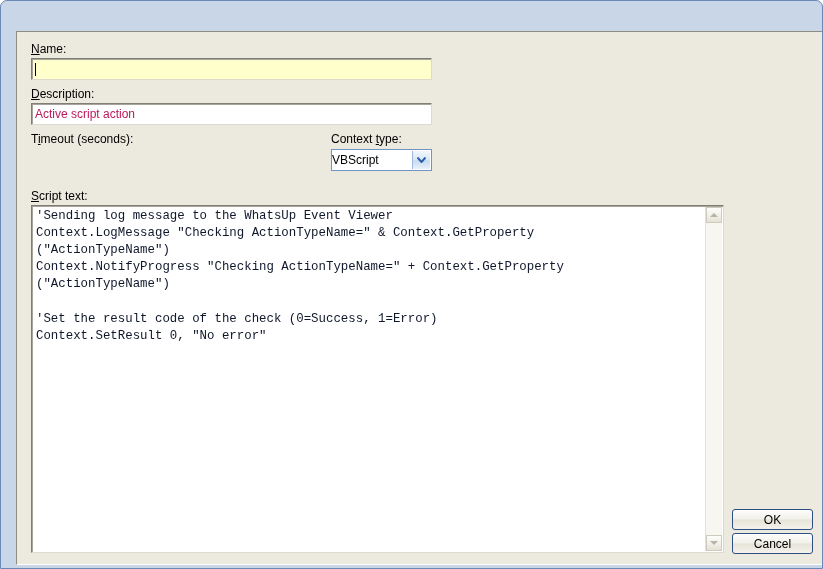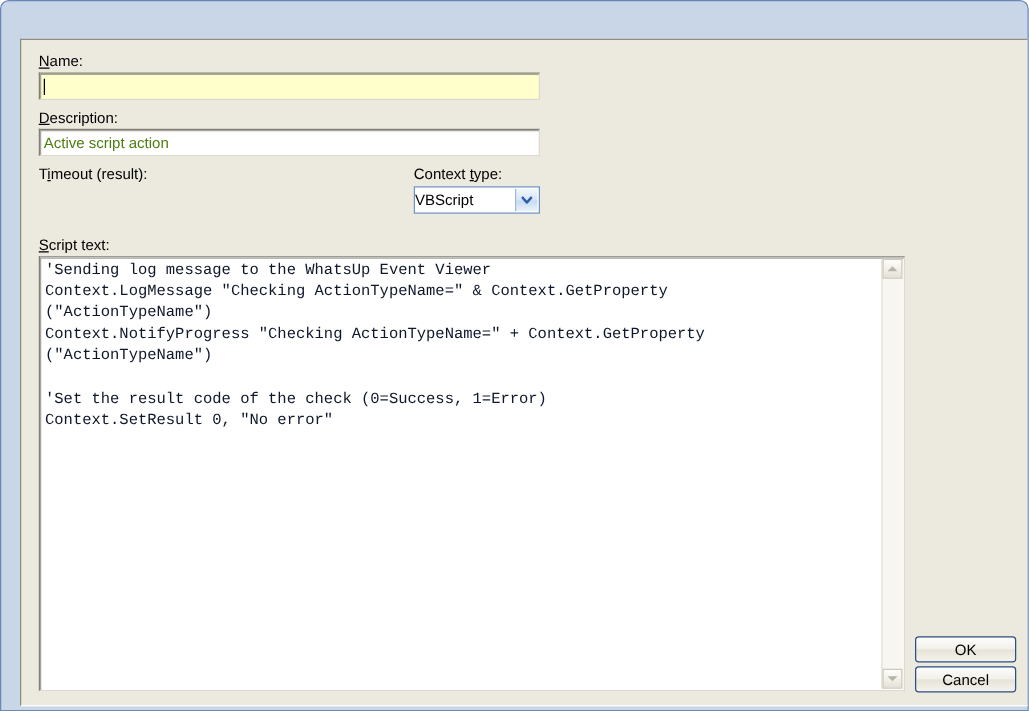--- a/index.html
+++ b/index.html
@@ -112,21 +112,21 @@
     position: absolute;
     box-sizing: border-box;
     background: #ffffff;
     border: 1px solid;
     border-color: #7f7f76 #ded9cf #ded9cf #7f7f76;
     box-shadow: inset 1px 1px 0 #a7a49b;
     display: flex;
     align-items: center;
     font-family: "Liberation Sans", sans-serif;
     font-size: 12px;
-    color: #4d7c0f;
+    color: #be185d;
     padding-left: 3px;
     overflow: hidden;
     white-space: nowrap;
   }
   .field.focused {
     background: #ffffcc;
   }
   .caret {
     display: inline-block;
     width: 1px;
@@ -241,21 +241,21 @@
     <div class="field focused" style="left:14px; top:26px; width:401px; height:22px;">
       <span class="caret"></span>
         <span></span>
     </div>
 
     <div class="label" style="left:14px; top:55px;"><span class="acc">D</span><span>escription:</span></div>
     <div class="field" style="left:14px; top:71px; width:401px; height:22px;">
       <span>Active script action</span>
     </div>
 
-    <div class="label" style="left:14px; top:100px;"><span>T</span><span class="acc">i</span><span>meout (result):</span></div>
+    <div class="label" style="left:14px; top:100px;"><span>T</span><span class="acc">i</span><span>meout (seconds):</span></div>
 
     <div class="label" style="left:314px; top:100px;"><span>Context </span><span class="acc">t</span><span>ype:</span></div>
     <div class="combo" style="left:314px; top:117px; width:101px; height:22px;">
       <span>VBScript</span>
       <span class="combo-btn">
         <svg width="9" height="6" viewBox="0 0 9 6">
             <path d="M0.5 0.5 L4.5 5 L8.5 0.5" fill="none" stroke="#2b5fa8" stroke-width="2"></path>
           </svg>
       </span>
     </div>

